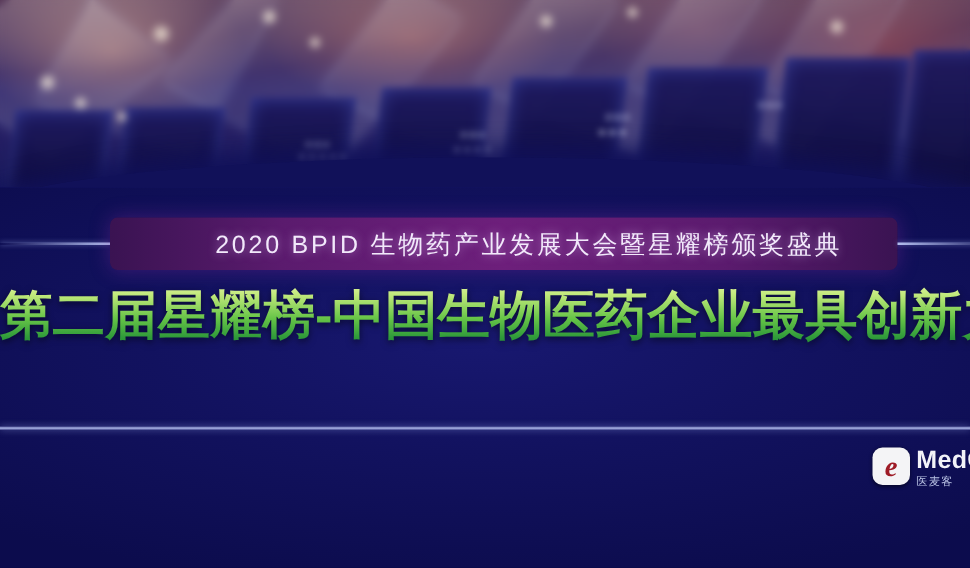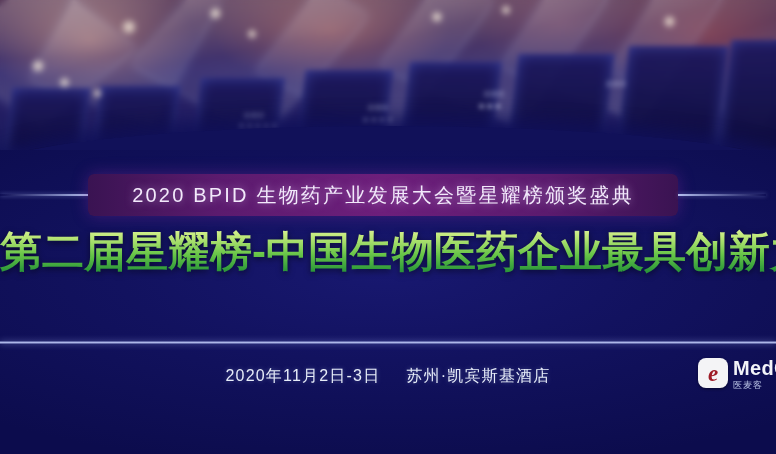--- a/index.html
+++ b/index.html
@@ -79,21 +79,21 @@
     box-shadow:0 0 4px rgba(160,175,240,.5);
   }
   .rule.left{width:88px;}
   .rule.right{width:88px;background:linear-gradient(90deg,rgba(186,198,245,.95),rgba(150,165,235,0));}
   .ribbon{
     flex:0 0 auto;
     height:42px;width:590px;
     border-radius:6px;
     background:linear-gradient(90deg,#3a1352 0%,#5b1b6e 22%,#6d1f7b 50%,#5b1b6e 78%,#3a1352 100%);
     box-shadow:0 0 16px rgba(120,40,150,.45);
-    display:flex;align-items:center;justify-content:center;
+    display:flex;align-items:center;justify-content:center;padding-left:40px;
   }
   .ribbon-text{
     color:#f2e9fb;
     font-size:20px;
     letter-spacing:2.2px;
     white-space:nowrap;
     text-shadow:0 0 8px rgba(235,200,255,.55);
   }
 
   
@@ -223,23 +223,20 @@
     <div class="ribbon">
       <span class="ribbon-text">2020 BPID 生物药产业发展大会暨星耀榜颁奖盛典</span>
     </div>
     <div class="rule right"></div>
   </div>
 
   <div class="title-cn">第二届星耀榜-中国生物医药企业最具创新力50强</div>
 
   <div class="divider"></div>
 
-  <div class="footer-info">
-    <span>2020年11月2日-3日</span><span class="venue">苏州·凯宾斯基酒店</span>
-  </div>
 
   <div class="logo">
     <div class="logo-mark">
       <span class="e">e</span>
     </div>
     <div class="logo-text">
       <div class="logo-name">MedC</div>
       <div class="logo-sub">医麦客</div>
     </div>
   </div>

